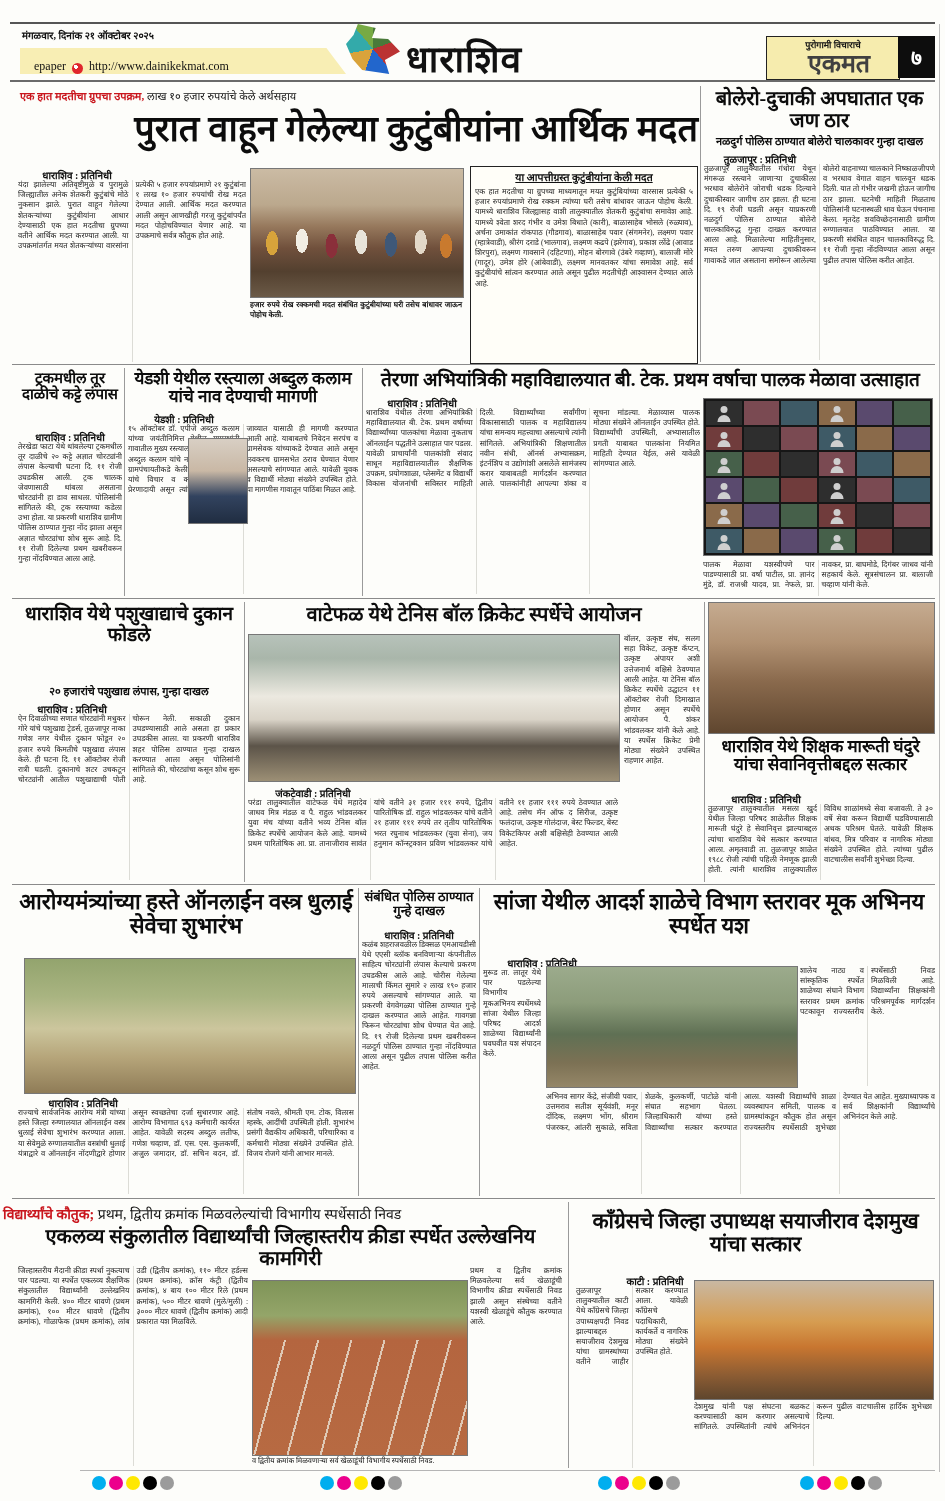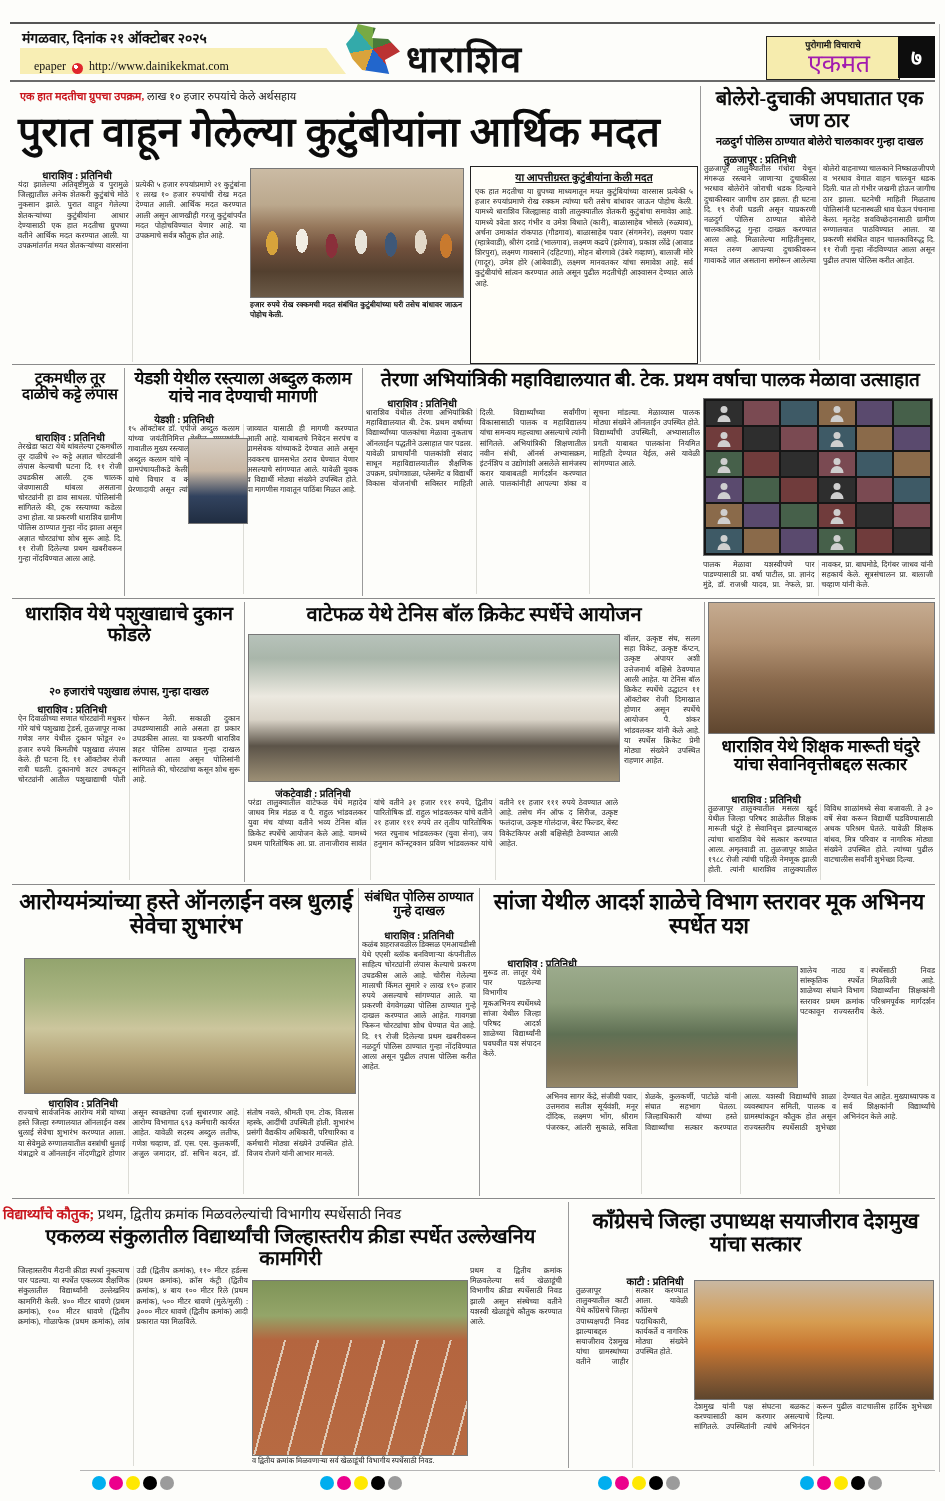--- a/index.html
+++ b/index.html
@@ -11,31 +11,31 @@
   .headline{font-weight:bold;color:#0c0c0c;line-height:1.08;text-align:center;}
   .kicker-red{color:#c9161d;font-weight:bold;}
   .kicker-black{color:#141414;font-weight:bold;}
   .byline{font-weight:bold;font-size:10px;text-align:center;color:#101010;}
   .body-txt{font-size:7.6px;line-height:1.34;text-align:justify;color:#1c1c1c;overflow:hidden;
     column-gap:7px;column-rule:1px solid #dcdcd6;word-break:break-word;}
   .c1{column-count:1}.c2{column-count:2}.c3{column-count:3}.c4{column-count:4}
   .ph{position:absolute;border:1px solid #777;overflow:hidden;}
   .caption{font-size:7.4px;font-weight:bold;line-height:1.3;color:#101010;text-align:justify;}
   
-  .date-line{font-size:14px;font-weight:bold;}
+  .date-line{font-size:10px;font-weight:bold;}
   .yellow-strip{background:#f8eeb4;clip-path:polygon(0 0,94% 0,100% 100%,0 100%);
     display:flex;align-items:flex-end;gap:6px;padding-left:14px;font-size:12px;}
   .epaper-dot{display:inline-block;width:11px;height:11px;border-radius:50%;
     background:radial-gradient(circle at 35% 35%,#fff 0 2px,#e0262c 2px);}
   .masthead{font-size:37px;font-weight:bold;letter-spacing:1px;}
   .map-blob{width:54px;height:50px;clip-path:polygon(22% 0,55% 8%,48% 28%,78% 30%,100% 55%,72% 72%,80% 100%,30% 92%,12% 70%,0 40%,14% 22%);
     background:conic-gradient(#4a7a3a 0 70deg,#b33 70deg 140deg,#26c 140deg 200deg,#d9a33b 200deg 260deg,#3aa 260deg 320deg,#7a4 320deg);}
   .brand-box{background:#f6ecae;border:1px solid #222;text-align:center;}
   .brand-tagline{font-size:9px;font-weight:bold;color:#141414;line-height:1.2;padding-top:3px;}
-  .brand-name{font-size:25px;font-weight:normal;color:#a21caf;line-height:1.0;margin-left:12px;}
+  .brand-name{font-size:25px;font-weight:bold;color:#404040;line-height:1.0;margin-left:12px;}
   .page-no-box{background:#0d0d0d;color:#fff;font-size:21px;font-weight:bold;
     display:flex;align-items:center;justify-content:center;}
   .box-article{border:1px solid #222;background:#fffef8;}
   .box-title{font-weight:bold;font-size:10.5px;text-align:center;text-decoration:underline;padding:3px 0 2px;}
   
   .ph-lead{background:linear-gradient(180deg,#cbbba4 0%,#bba88d 28%,#96785c 45%,#70503c 62%,#53402f 80%,#6b5a47 100%);}
   .ph-lead::after{content:"";position:absolute;inset:0;background:
     radial-gradient(10px 20px at 10% 58%,#d7a33b 0 60%,transparent 61%),
     radial-gradient(10px 20px at 24% 56%,#f2eee4 0 60%,transparent 61%),
     radial-gradient(10px 20px at 38% 60%,#8a2f3a 0 60%,transparent 61%),
@@ -82,21 +82,21 @@
     <div class="brand-tagline">पुरोगामी विचाराचे</div>
     <div class="brand-name">एकमत</div>
   </div>
   <div class="abs page-no-box" style="left:898px;top:36px;width:37px;height:42px">७</div>
   <div class="rule-h" style="left:10px;top:80px;width:925px;background:#6a6a6a;height:2px"></div>
   <div class="rule-v" style="left:939px;top:24px;height:1448px;background:#bdbdbd"></div>
 
   <div class="abs" style="left:20px;top:88px;font-size:11px">
     <span class="kicker-red">एक हात मदतीचा ग्रुपचा उपक्रम,</span><span class="kicker-black" style="font-weight:normal"> लाख १० हजार रुपयांचे केले अर्थसहाय</span>
   </div>
-  <div class="abs headline" style="left:18px;top:110px;width:680px;font-size:41px;text-align:left">पुरात वाहून गेलेल्या कुटुंबीयांना आर्थिक मदत</div>
+  <div class="abs headline" style="left:18px;top:110px;width:680px;font-size:36px;text-align:right">पुरात वाहून गेलेल्या कुटुंबीयांना आर्थिक मदत</div>
   <div class="abs byline" style="left:22px;top:168px;width:110px">धाराशिव : प्रतिनिधी</div>
   <div class="abs body-txt c2" style="left:18px;top:180px;width:228px;height:182px">यंदा झालेल्या अतिवृष्टीमुळे व पुरामुळे जिल्ह्यातील अनेक शेतकरी कुटुंबांचे मोठे नुकसान झाले. पुरात वाहून गेलेल्या शेतकऱ्यांच्या कुटुंबीयांना आधार देण्यासाठी एक हात मदतीचा ग्रुपच्या वतीने आर्थिक मदत करण्यात आली. या उपक्रमांतर्गत मयत शेतकऱ्यांच्या वारसांना प्रत्येकी ५ हजार रुपयांप्रमाणे २१ कुटुंबांना १ लाख १० हजार रुपयांची रोख मदत देण्यात आली. आर्थिक मदत करण्यात आली असून आणखीही गरजू कुटुंबांपर्यंत मदत पोहोचविण्यात येणार आहे. या उपक्रमाचे सर्वत्र कौतुक होत आहे.</div>
   <div class="ph ph-lead" style="left:250px;top:168px;width:212px;height:128px"></div>
   <div class="abs caption" style="left:250px;top:300px;width:212px">हजार रुपये रोख रक्कमची मदत संबंधित कुटुंबीयांच्या घरी तसेच बांधावर जाऊन पोहोच केली.</div>
   <div class="abs box-article" style="left:470px;top:166px;width:226px;height:196px">
     <div class="box-title">या आपत्तीग्रस्त कुटुंबीयांना केली मदत</div>
     <div class="body-txt c1" style="padding:1px 4px;height:176px">एक हात मदतीचा या ग्रुपच्या माध्यमातून मयत कुटुंबियांच्या वारसास प्रत्येकी ५ हजार रुपयांप्रमाणे रोख रक्कम त्यांच्या घरी तसेच बांधावर जाऊन पोहोच केली. यामध्ये धाराशिव जिल्ह्यासह वाशी तालुक्यातील शेतकरी कुटुंबांचा समावेश आहे. यामध्ये श्वेता शरद गंभीर व उमेश बिधाते (कारी), बाळासाहेब भोसले (रुळ्याव), अर्चना उमाकांत रांकपाठ (गौडगाव), बाळासाहेब पवार (संगमनेर), लक्ष्मण पवार (म्हात्रेवाडी), श्रीरंग दराडे (भालगाव), लक्ष्मण कढपे (झरेगाव), प्रकाश लोंढे (आवाड शिरपुरा), लक्ष्मण गावसाने (दहिटणा), मोहन बोरगावे (उंबरे गव्हाण), बालाजी मोरे (गादूर), उमेश होरे (आंबेवाडी), लक्ष्मण मानवतकर यांचा समावेश आहे. सर्व कुटुंबीयांचे सांत्वन करण्यात आले असून पुढील मदतीचेही आश्वासन देण्यात आले आहे.</div>
   </div>
 
   <div class="rule-v" style="left:700px;top:86px;height:276px"></div>

